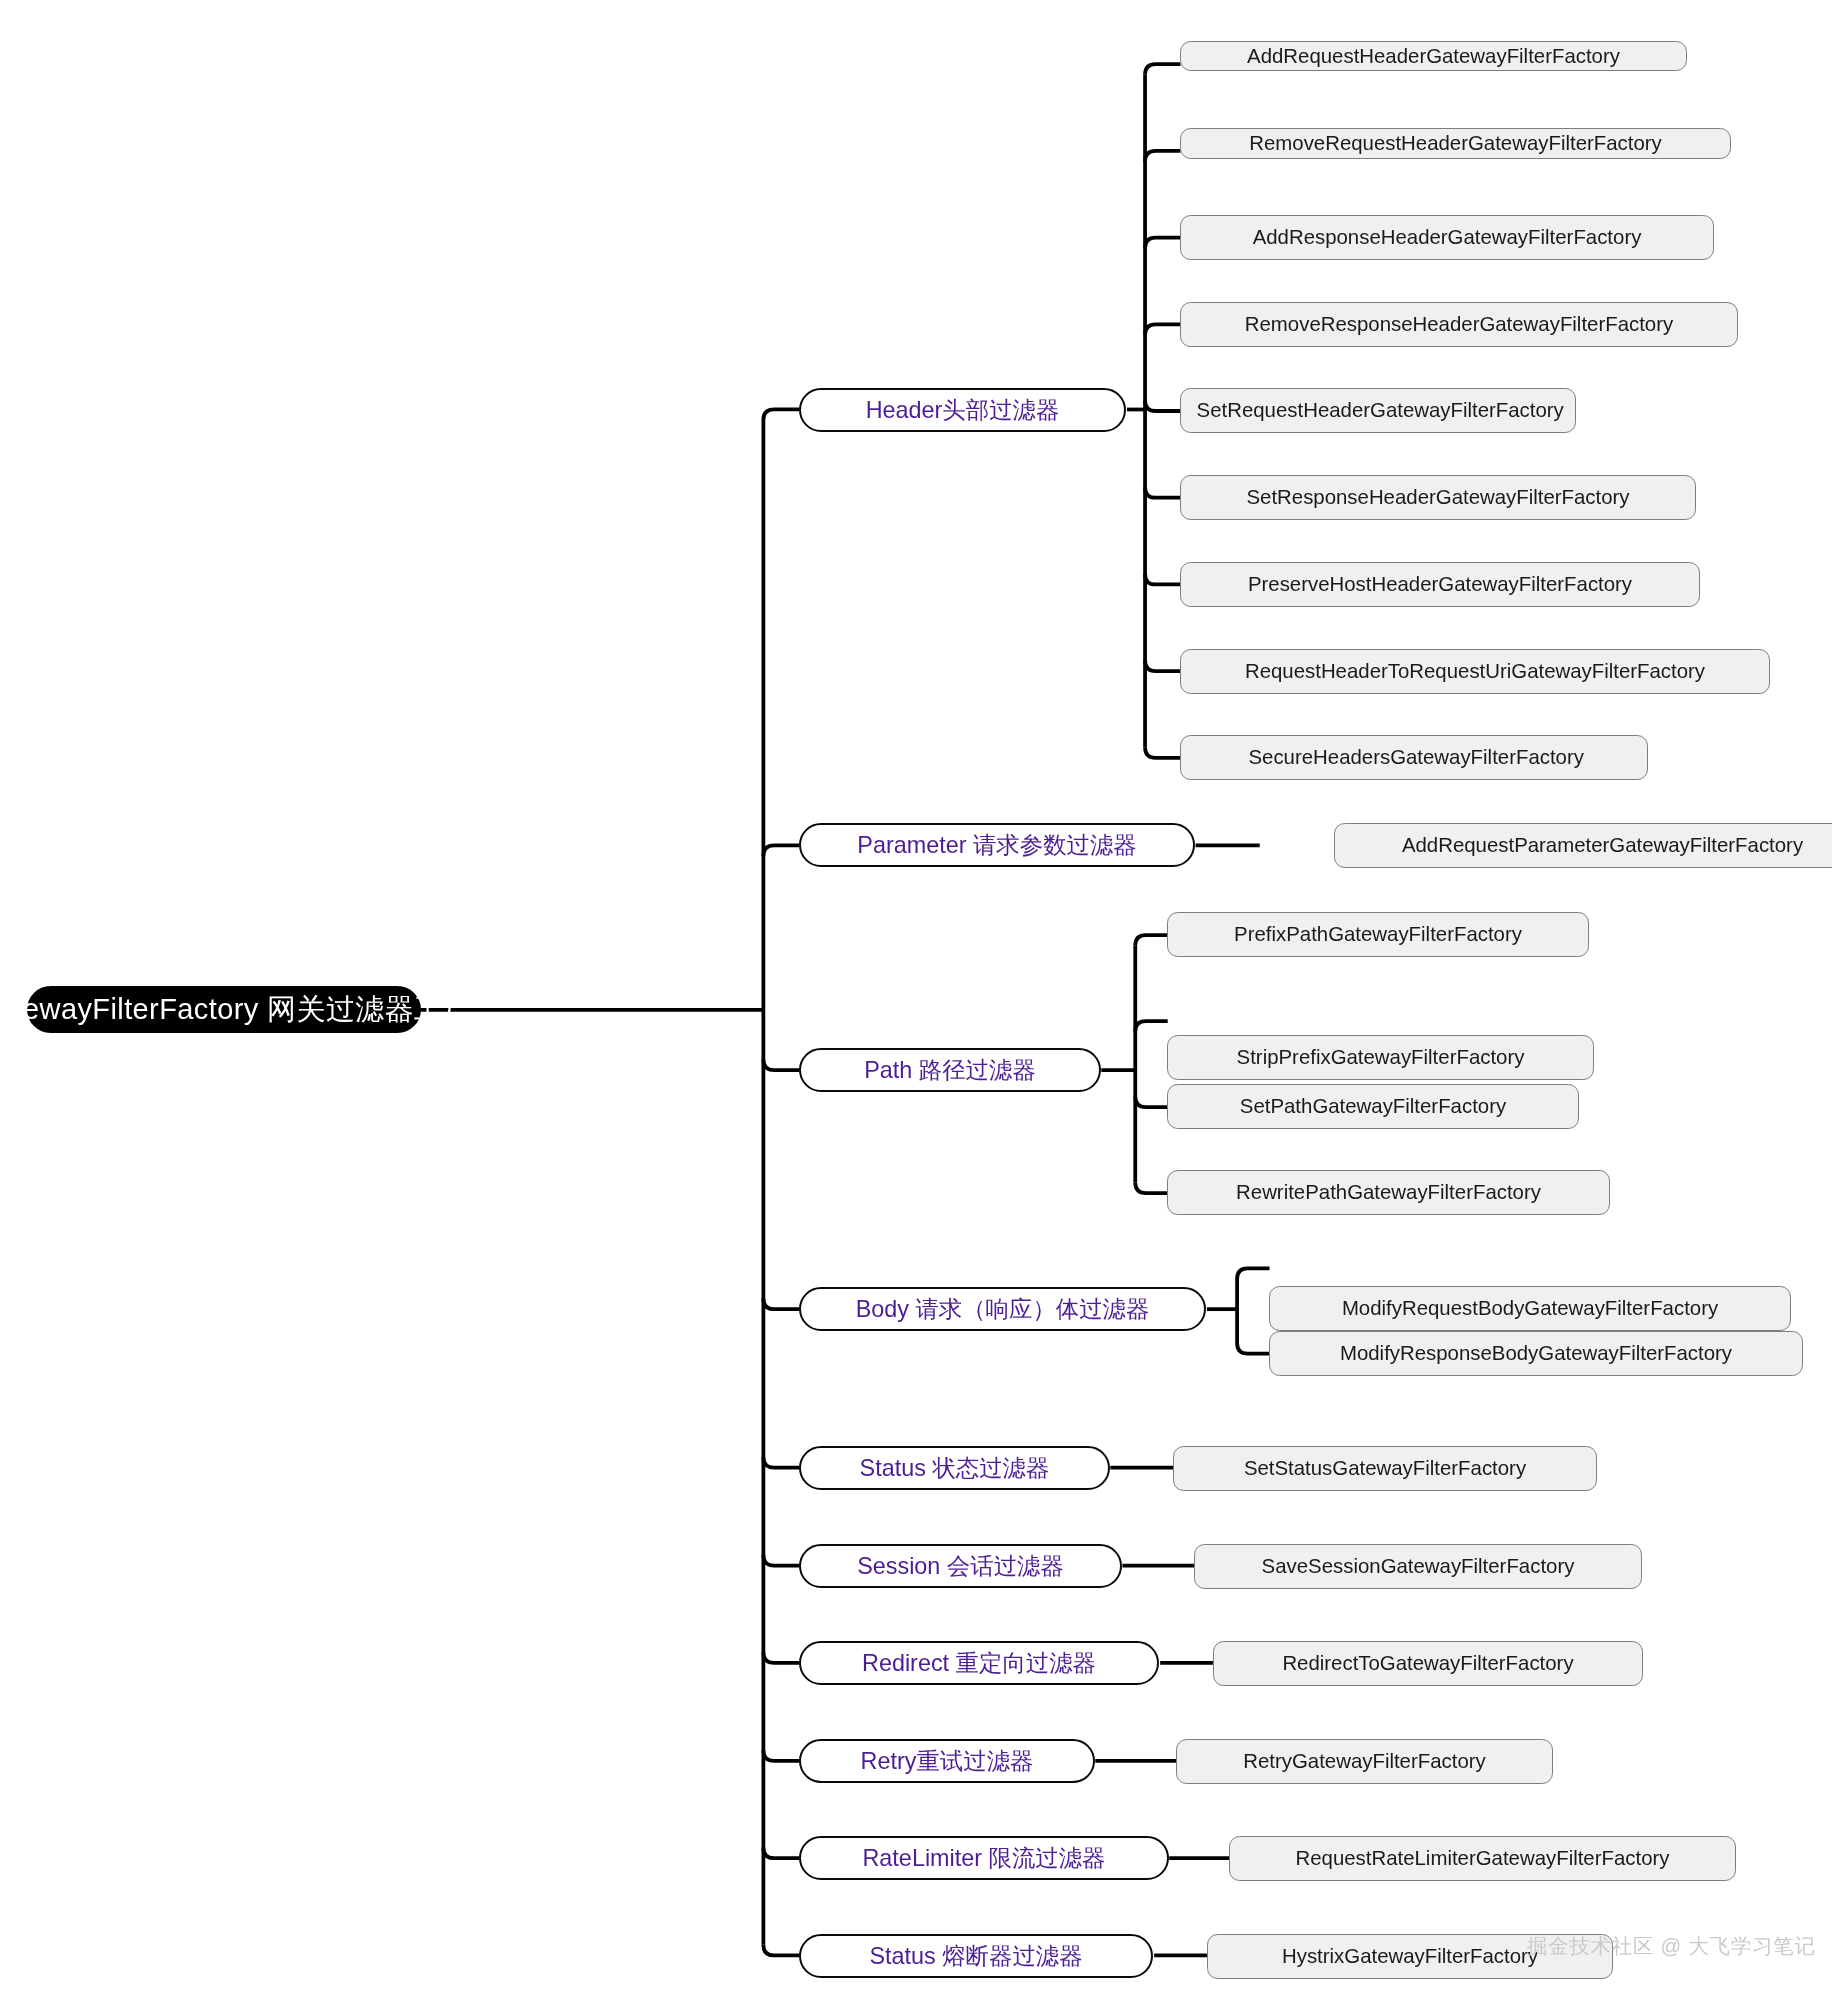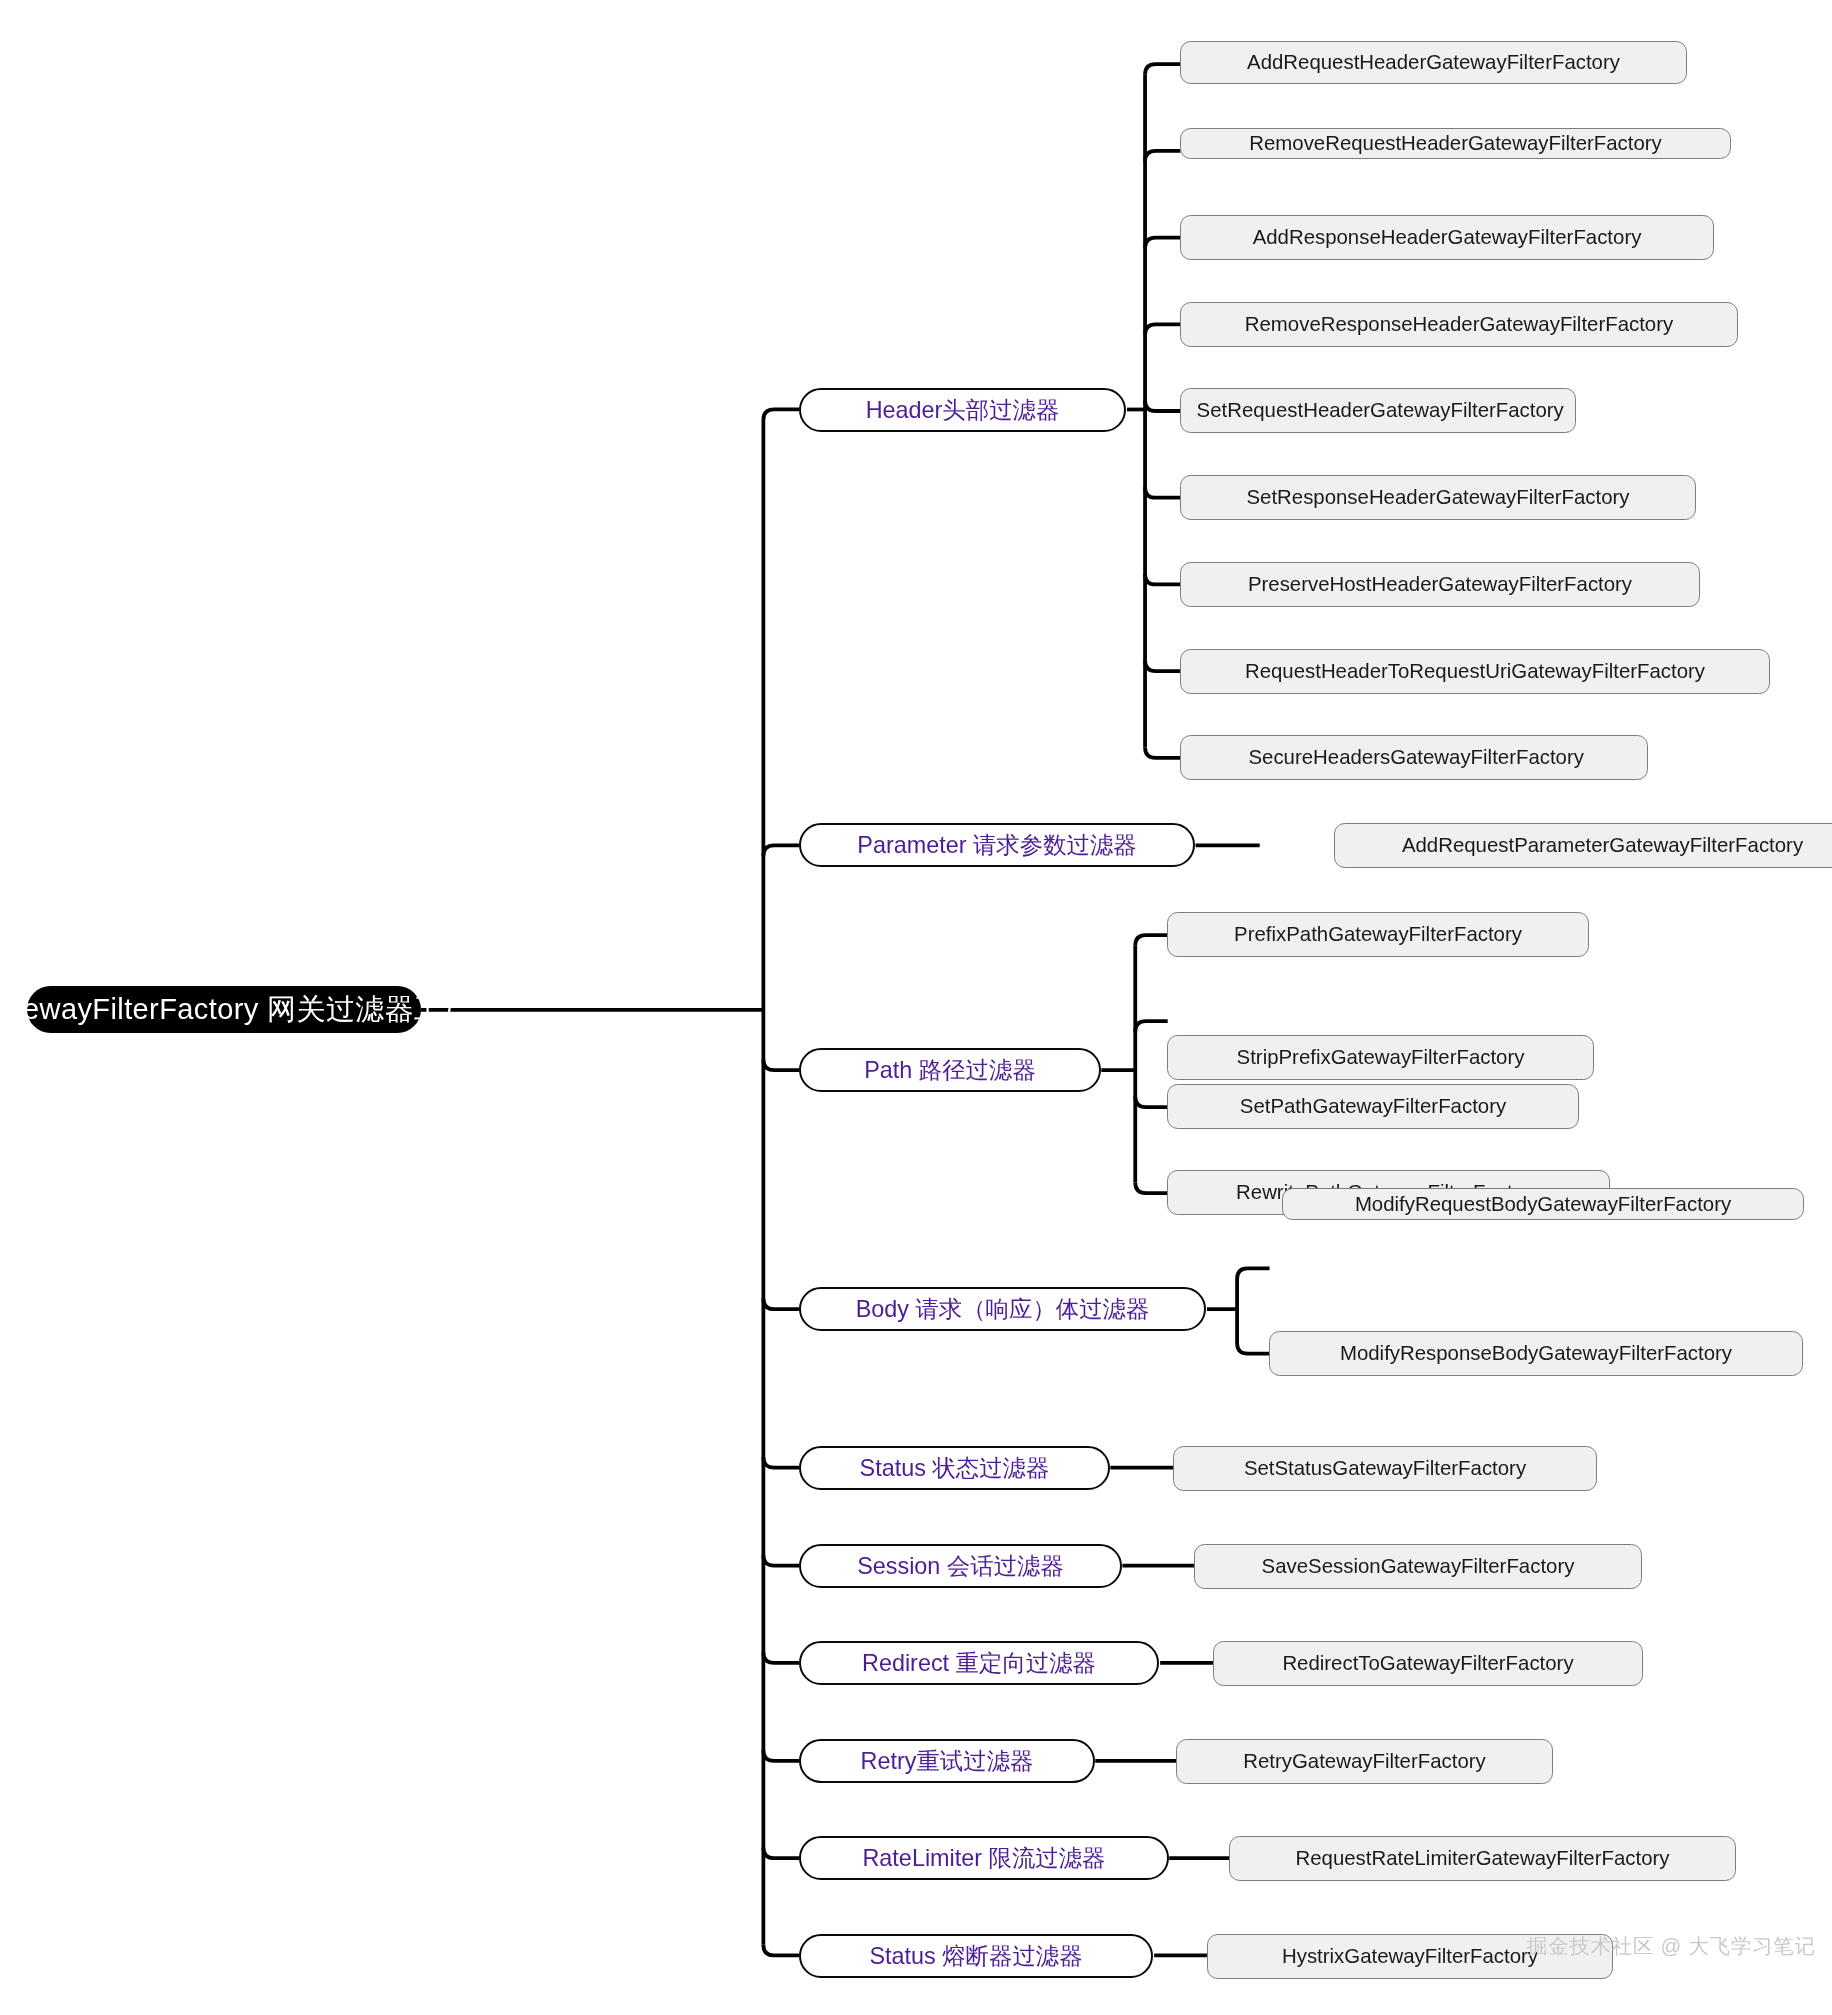--- a/index.html
+++ b/index.html
@@ -78,38 +78,38 @@
       <path d="M 1538 2205 L 1608 2205"></path>
       <path d="M 1452 2335 L 1560 2335"></path>
       <path d="M 1550 2464 L 1630 2464"></path>
       <path d="M 1530 2593 L 1600 2593"></path>
     </svg>
 
   <div class="node root" id="root-node" style="left: 27px; top: 986px; width: 394px; height: 47px;">GatewayFilterFactory 网关过滤器工厂</div>
 
   <div id="nodes-host">
       <div class="node cat" style="left: 799px; top: 388px; width: 327px; height: 44px;">Header头部过滤器</div>
-      <div class="node leaf" style="left: 1180px; top: 41px; width: 507px; height: 43px;">AddRequestHeaderGatewayFilterFactory</div>
+      <div class="node leaf" style="left: 1180px; top: 41px; width: 507px; height: 30px;">AddRequestHeaderGatewayFilterFactory</div>
       <div class="node leaf" style="left: 1180px; top: 128px; width: 551px; height: 31px;">RemoveRequestHeaderGatewayFilterFactory</div>
       <div class="node leaf" style="left: 1180px; top: 215px; width: 534px; height: 45px;">AddResponseHeaderGatewayFilterFactory</div>
       <div class="node leaf" style="left: 1180px; top: 302px; width: 558px; height: 45px;">RemoveResponseHeaderGatewayFilterFactory</div>
       <div class="node leaf" style="left: 1180px; top: 388px; width: 396px; height: 45px; padding-left: 24px;">SetRequestHeaderGatewayFilterFactory</div>
       <div class="node leaf" style="left: 1180px; top: 475px; width: 516px; height: 45px;">SetResponseHeaderGatewayFilterFactory</div>
       <div class="node leaf" style="left: 1180px; top: 562px; width: 520px; height: 45px;">PreserveHostHeaderGatewayFilterFactory</div>
       <div class="node leaf" style="left: 1180px; top: 649px; width: 590px; height: 45px;">RequestHeaderToRequestUriGatewayFilterFactory</div>
       <div class="node leaf" style="left: 1180px; top: 735px; width: 468px; height: 45px; padding-left: 24px;">SecureHeadersGatewayFilterFactory</div>
       <div class="node cat" style="left: 799px; top: 823px; width: 396px; height: 44px;">Parameter 请求参数过滤器</div>
       <div class="node leaf" style="left: 1334px; top: 823px; width: 537px; height: 45px;">AddRequestParameterGatewayFilterFactory</div>
       <div class="node cat" style="left: 799px; top: 1048px; width: 302px; height: 44px;">Path 路径过滤器</div>
       <div class="node leaf" style="left: 1167px; top: 912px; width: 422px; height: 45px;">PrefixPathGatewayFilterFactory</div>
       <div class="node leaf" style="left: 1167px; top: 998px; width: 427px; height: 45px; margin-top: 37px;">StripPrefixGatewayFilterFactory</div>
       <div class="node leaf" style="left: 1167px; top: 1084px; width: 412px; height: 45px;">SetPathGatewayFilterFactory</div>
       <div class="node leaf" style="left: 1167px; top: 1170px; width: 443px; height: 45px;">RewritePathGatewayFilterFactory</div>
       <div class="node cat" style="left: 799px; top: 1287px; width: 407px; height: 44px;">Body 请求（响应）体过滤器</div>
-      <div class="node leaf" style="left: 1269px; top: 1188px; width: 522px; height: 32px; margin-left: 13px;">ModifyRequestBodyGatewayFilterFactory</div>
+      <div class="node leaf" style="left: 1269px; top: 1286px; width: 522px; height: 45px;">ModifyRequestBodyGatewayFilterFactory</div>
       <div class="node leaf" style="left: 1269px; top: 1331px; width: 534px; height: 45px;">ModifyResponseBodyGatewayFilterFactory</div>
       <div class="node cat" style="left: 799px; top: 1446px; width: 311px; height: 44px;">Status 状态过滤器</div>
       <div class="node leaf" style="left: 1173px; top: 1446px; width: 424px; height: 45px;">SetStatusGatewayFilterFactory</div>
       <div class="node cat" style="left: 799px; top: 1544px; width: 323px; height: 44px;">Session 会话过滤器</div>
       <div class="node leaf" style="left: 1194px; top: 1544px; width: 448px; height: 45px;">SaveSessionGatewayFilterFactory</div>
       <div class="node cat" style="left: 799px; top: 1641px; width: 360px; height: 44px;">Redirect 重定向过滤器</div>
       <div class="node leaf" style="left: 1213px; top: 1641px; width: 430px; height: 45px;">RedirectToGatewayFilterFactory</div>
       <div class="node cat" style="left: 799px; top: 1739px; width: 296px; height: 44px;">Retry重试过滤器</div>
       <div class="node leaf" style="left: 1176px; top: 1739px; width: 377px; height: 45px;">RetryGatewayFilterFactory</div>
       <div class="node cat" style="left: 799px; top: 1836px; width: 370px; height: 44px;">RateLimiter 限流过滤器</div>

